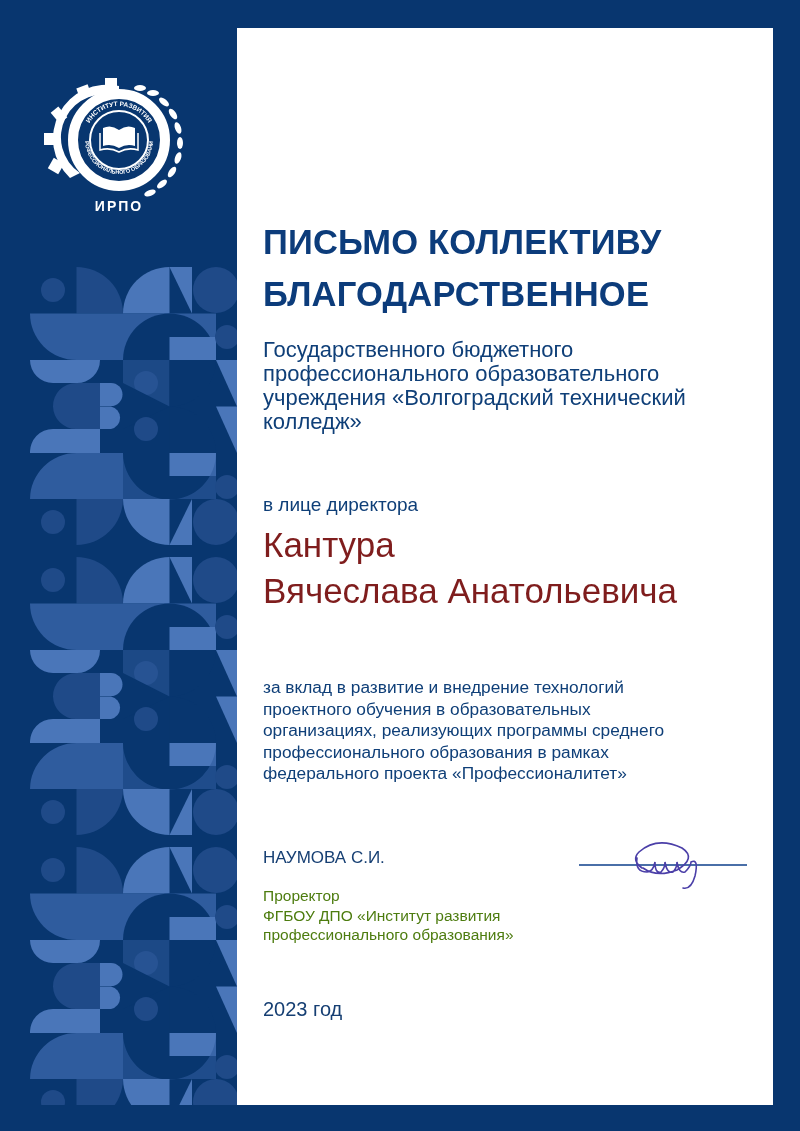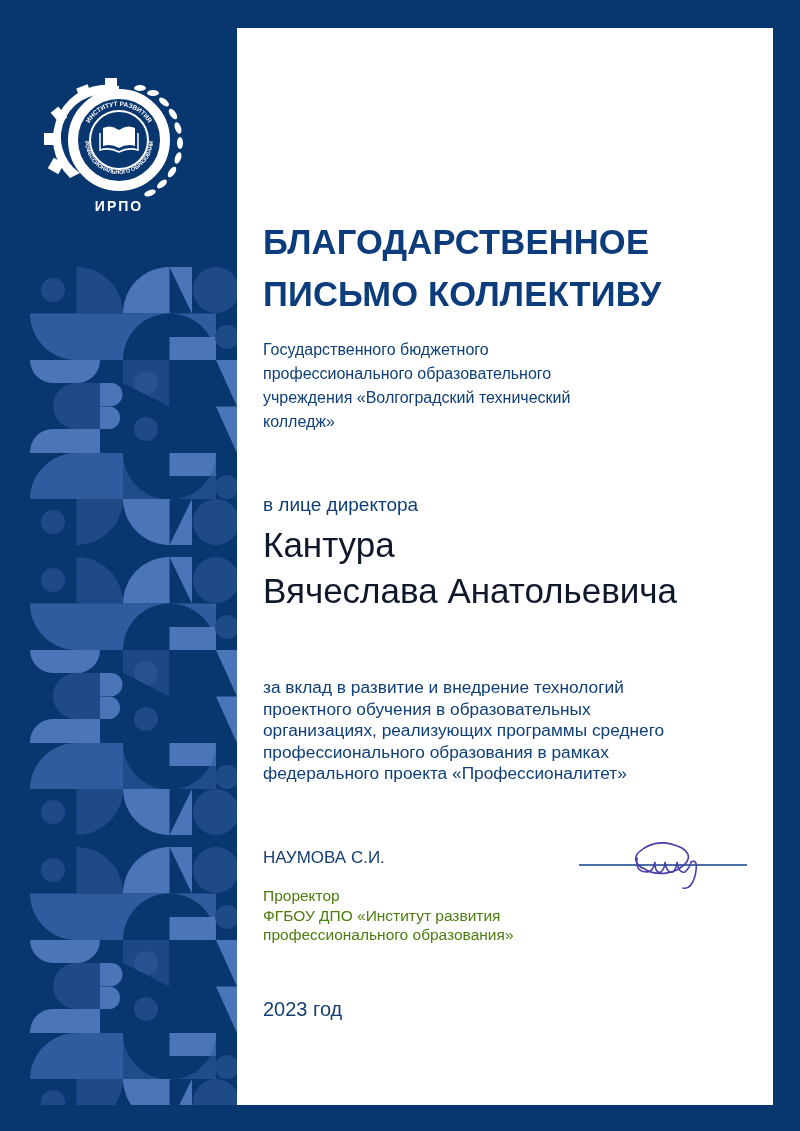--- a/index.html
+++ b/index.html
@@ -19,29 +19,29 @@
       background: #ffffff;
     }
     .title {
       position: absolute; left: 26px; top: 188px; width: 500px;
       font-weight: bold; font-size: 34.5px; line-height: 52px; color: #0c3c7b;
       letter-spacing: 0.2px;
     }
     .title div { white-space: nowrap; }
     .org {
       position: absolute; left: 26px; top: 310px; width: 480px;
-      font-size: 16px; line-height: 24px; color: #0f3f78;
+      font-size: 22px; line-height: 24px; color: #0f3f78;
     }
     .org div { white-space: nowrap; }
     .intro {
       position: absolute; left: 26px; top: 466px; font-size: 19px; color: #0f3f78;
     }
     .person {
       position: absolute; left: 26px; top: 494px; font-size: 35px; line-height: 46px;
-      color: #0f172a; white-space: nowrap;
+      color: #7f1d1d; white-space: nowrap;
     }
     .reason {
       position: absolute; left: 26px; top: 633px; font-size: 17.3px; line-height: 21.6px;
       color: #0f3f78;
       margin-top: 16px;
     }
     .reason div { white-space: nowrap; }
     .signer-name {
       position: absolute; left: 26px; top: 820px; font-size: 17px; color: #163f73;
     }
@@ -156,22 +156,22 @@
   <g>
     <path d="M63 50 Q71 46 79 52 L79 70 Q71 65 63 68 Z" fill="#ffffff"></path>
     <path d="M95 50 Q87 46 79 52 L79 70 Q87 65 95 68 Z" fill="#ffffff"></path>
     <path d="M60 55 L60 72 Q70 69 79 74 Q88 69 98 72 L98 55" fill="none" stroke="#ffffff" stroke-width="1.5"></path>
   </g>
   <text x="79" y="133" text-anchor="middle" font-size="14" font-weight="bold" fill="#ffffff" letter-spacing="2" font-family="Liberation Sans, sans-serif">ИРПО</text>
 </svg>
 
 <div class="panel">
   <div class="title">
+    <div>ПИСЬМО КОЛЛЕКТИВУ</div>
     <div>БЛАГОДАРСТВЕННОЕ</div>
-    <div>ПИСЬМО КОЛЛЕКТИВУ</div>
   </div>
 
   <div class="org">
     <div>Государственного бюджетного</div>
     <div>профессионального образовательного</div>
     <div>учреждения «Волгоградский технический</div>
     <div>колледж»</div>
   </div>
 
   <div class="intro">в лице директора</div>

